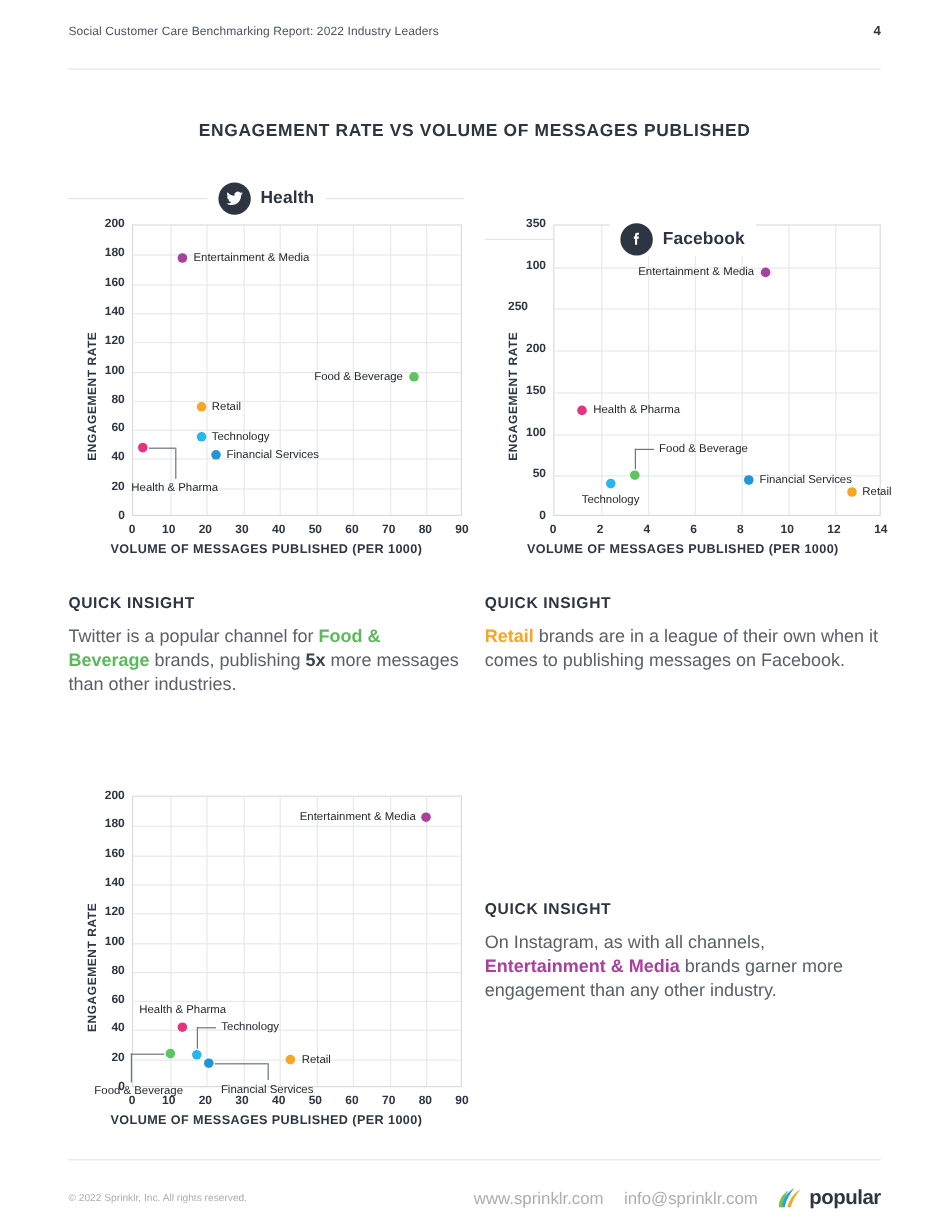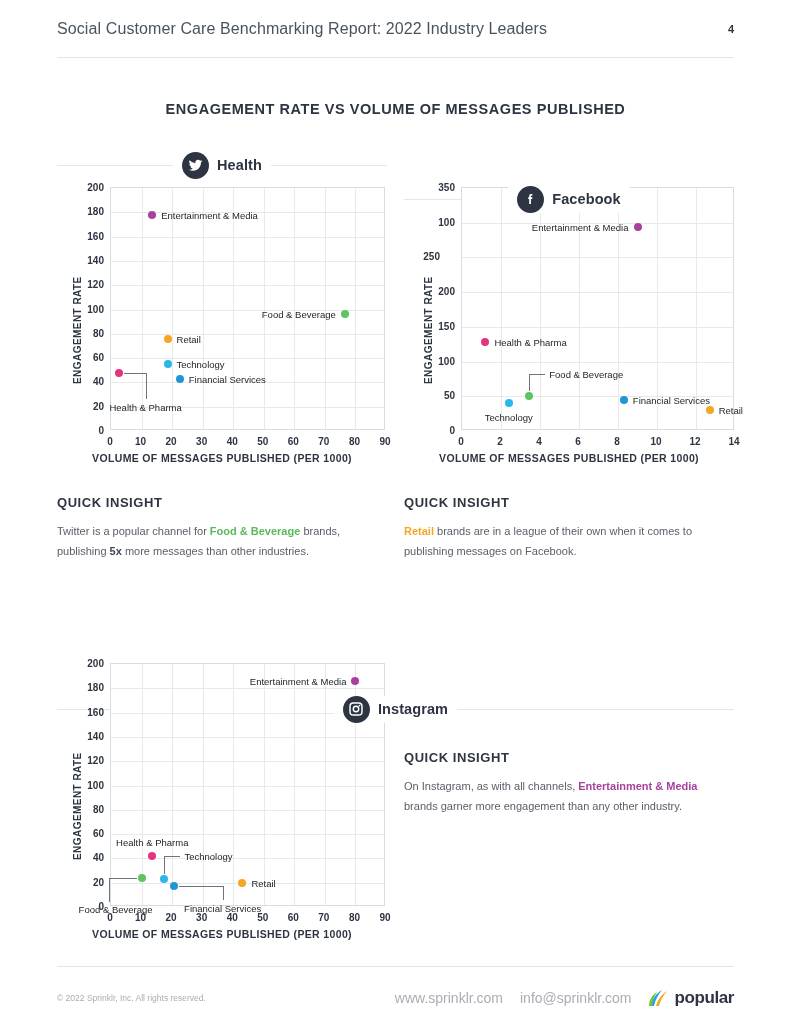--- a/index.html
+++ b/index.html
@@ -11,21 +11,21 @@
     position:relative;
     overflow:hidden;
   }
   .page{position:relative;width:791px;height:1024px;}
 
   
   .page-header{
     position:absolute;left:57px;top:20px;width:677px;
     display:flex;align-items:center;justify-content:space-between;
   }
-  .header-title{font-size:16px;color:#4a5360;letter-spacing:.1px;}
+  .header-title{font-size:10px;color:#4a5360;letter-spacing:.1px;}
   .header-pageno{font-size:11px;font-weight:bold;color:#2d3542;}
   .header-rule{position:absolute;left:57px;top:57px;width:677px;height:1px;background:#e2e4e7;}
 
   
   .main-title{
     position:absolute;left:0;top:101px;width:791px;text-align:center;
     font-size:14.5px;font-weight:bold;letter-spacing:.55px;color:#2d3542;
   }
 
   
@@ -86,21 +86,21 @@
   .dlabel.center{transform:translate(-50%,-50%);}
   .leader{position:absolute;background:#6d7480;}
   .leader.h{height:1px;}
   .leader.v{width:1px;}
 
   
   .insight{position:absolute;}
   .insight-title{
     font-size:13px;font-weight:bold;letter-spacing:.55px;color:#2d3542;margin-bottom:11px;
   }
-  .insight-body{font-size:11px;line-height:20px;color:#5a6069;}
+  .insight-body{font-size:15px;line-height:20px;color:#5a6069;}
   .hl-green{color:#5cb85c;font-weight:bold;}
   .hl-orange{color:#f5a623;font-weight:bold;}
   .hl-purple{color:#a8419e;font-weight:bold;}
   .hl-bold{color:#3c4450;font-weight:bold;}
 
   
   .footer-rule{position:absolute;left:57px;top:966px;width:677px;height:1px;background:#e2e4e7;}
   .footer{
     position:absolute;left:57px;top:988px;width:677px;
     display:flex;align-items:center;justify-content:space-between;
@@ -251,34 +251,20 @@
       <div class="xtick" style="left: 578px; top: 436px;">6</div>
       <div class="xtick" style="left: 617px; top: 436px;">8</div>
       <div class="xtick" style="left: 656px; top: 436px;">10</div>
       <div class="xtick" style="left: 695px; top: 436px;">12</div>
       <div class="xtick" style="left: 734px; top: 436px;">14</div>
       <div class="axis-title-y" style="left: 423px; top: 384px;">ENGAGEMENT RATE</div>
       <div class="axis-title-x" style="left: 404px; top: 452px; width: 330px;">VOLUME OF MESSAGES PUBLISHED (PER 1000)</div>
       <div class="insight" style="left: 404px; top: 495px; width: 330px;">
         <div class="insight-title">QUICK INSIGHT</div>
         <div class="insight-body"><span class="hl-orange">Retail</span><span> brands are in a league of their own when it comes to publishing messages on Facebook.</span></div>
-      </div>
-      <div class="panel channel-head" style="left: 57px; top: 624px; width: 677px;">
-        <div class="line left" style="width:280px"></div>
-        <div class="line right" style="width:280px"></div>
-        <div class="channel-badge">
-          <span class="channel-icon">
-            <svg width="16" height="16" viewBox="0 0 24 24">
-              <rect x="3" y="3" width="18" height="18" rx="5" fill="none" stroke="#fff" stroke-width="2.2"></rect>
-              <circle cx="12" cy="12" r="4.1" fill="none" stroke="#fff" stroke-width="2.2"></circle>
-              <circle cx="17.2" cy="6.9" r="1.25" fill="#fff"></circle>
-            </svg>
-          </span>
-          <span class="channel-name">Instagram</span>
-        </div>
       </div>
       <div class="plot" style="left: 110px; top: 663px; width: 275px; height: 243px;">
         <div class="gridline v" style="left: 30.5556px;"></div>
         <div class="gridline v" style="left: 61.1111px;"></div>
         <div class="gridline v" style="left: 91.6667px;"></div>
         <div class="gridline v" style="left: 122.222px;"></div>
         <div class="gridline v" style="left: 152.778px;"></div>
         <div class="gridline v" style="left: 183.333px;"></div>
         <div class="gridline v" style="left: 213.889px;"></div>
         <div class="gridline v" style="left: 244.444px;"></div>

